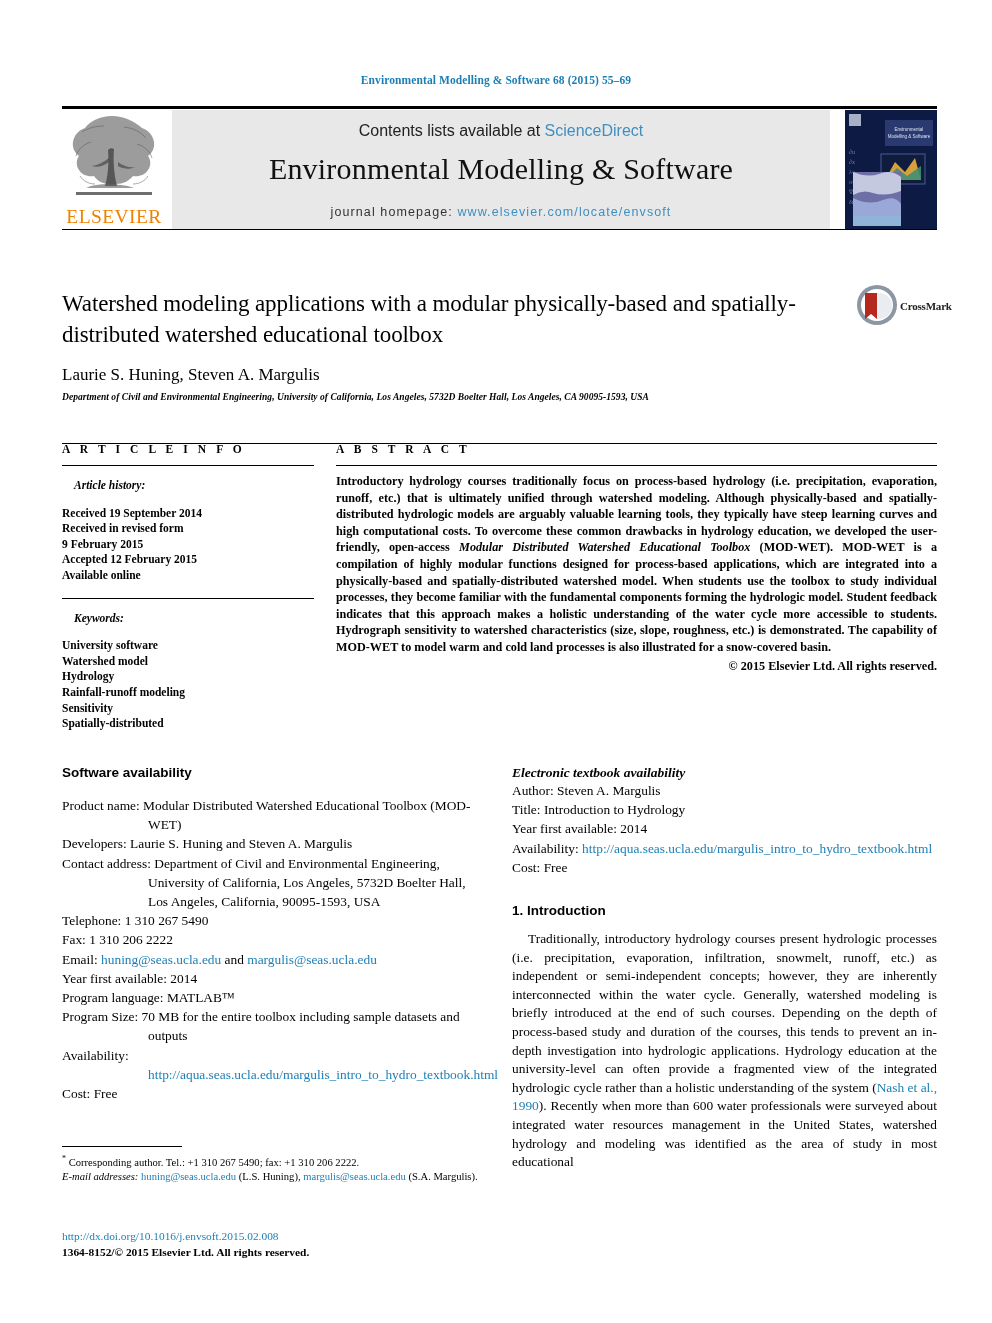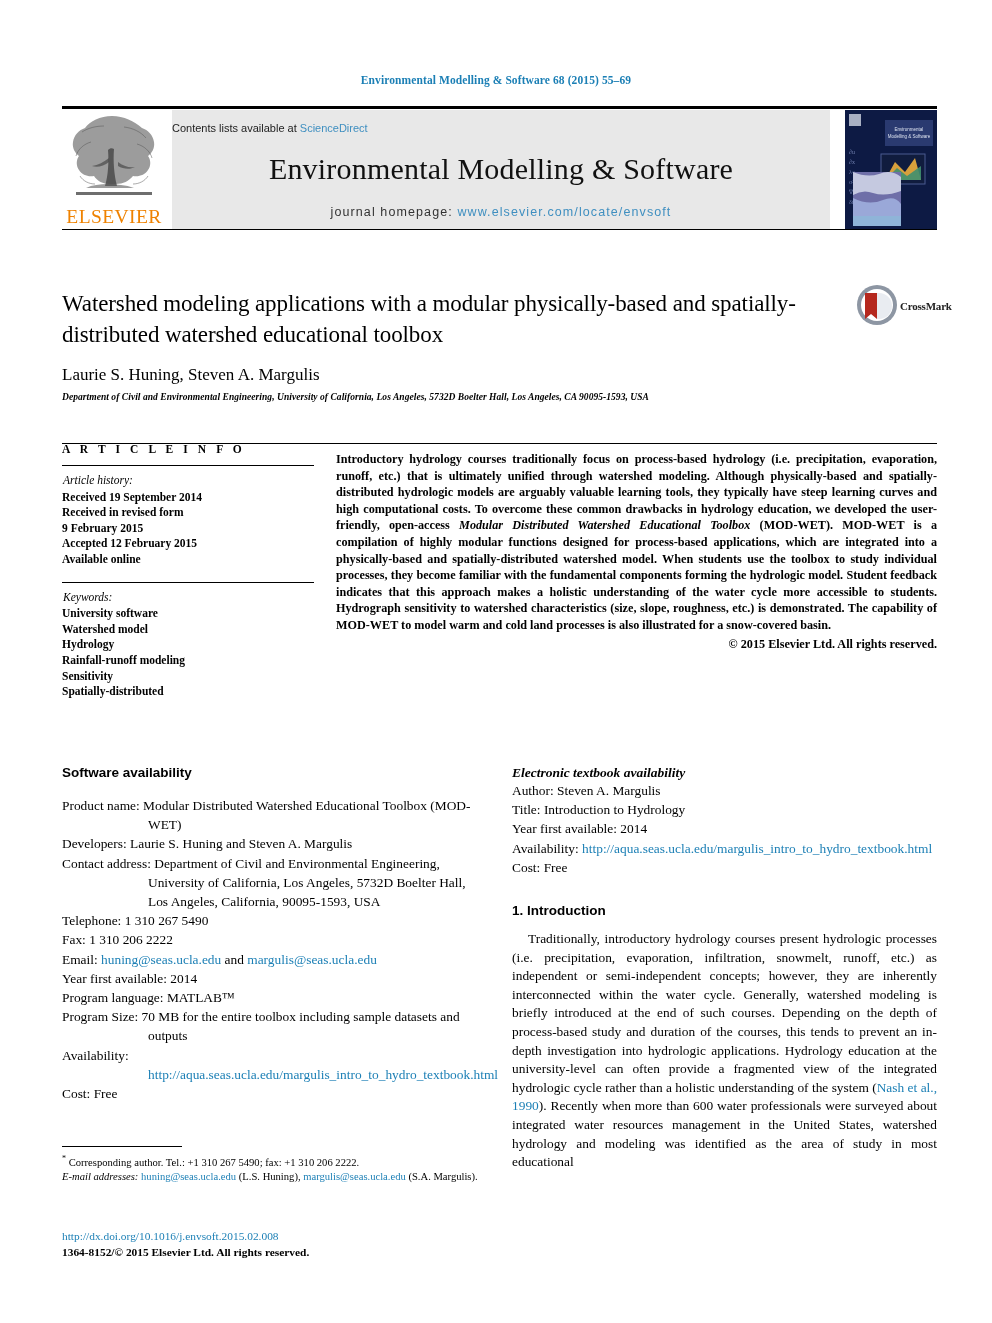--- a/index.html
+++ b/index.html
@@ -77,22 +77,23 @@
     top: 4px;
     width: 658px;
     height: 120px;
     background: #e8e8e8;
   }
   .contents-line {
     position: absolute;
     top: 12px;
     left: 0;
     width: 658px;
+    text-align: center;
     font-family: "Liberation Sans", sans-serif;
-    font-size: 11px;
+    font-size: 16px;
     color: #222;
   }
   .contents-line .sd-link { color: #3f8fc0; }
   .journal-title {
     position: absolute;
     top: 42px;
     left: 0;
     width: 658px;
     text-align: center;
     font-family: "Liberation Serif", serif;
@@ -212,23 +213,23 @@
     margin: 0 0 10px 0;
   }
   .hr-thin {
     border: none;
     border-top: 1px solid #000;
     margin: 0 0 7px 0;
   }
   .hr-thin.tall { margin-top: 14px; }
   .info-head {
     font-style: italic;
-    font-weight: normal;
+    font-weight: bold;
     font-size: 11.5px;
-    margin: 1px;
+    margin: 12px;
     line-height: 15.6px;
   }
   .info-list {
     margin: 0;
     padding: 0;
     list-style: none;
     font-size: 11.5px;
     line-height: 15.6px;
     font-weight: bold;
   }
@@ -457,20 +458,21 @@
         <li>University software</li>
         <li>Watershed model</li>
         <li>Hydrology</li>
         <li>Rainfall-runoff modeling</li>
         <li>Sensitivity</li>
         <li>Spatially-distributed</li>
       </ul>
     </div>
 
     <div class="col-abstract">
+      <p class="sec-label">A B S T R A C T</p>
       <hr class="hr-thin">
       <p class="abstract-body"><span>Introductory hydrology courses traditionally focus on process-based hydrology (i.e. precipitation, evaporation, runoff, etc.) that is ultimately unified through watershed modeling. Although physically-based and spatially-distributed hydrologic models are arguably valuable learning tools, they typically have steep learning curves and high computational costs. To overcome these common drawbacks in hydrology education, we developed the user-friendly, open-access </span><i>Modular Distributed Watershed Educational Toolbox</i><span> (MOD-WET). MOD-WET is a compilation of highly modular functions designed for process-based applications, which are integrated into a physically-based and spatially-distributed watershed model. When students use the toolbox to study individual processes, they become familiar with the fundamental components forming the hydrologic model. Student feedback indicates that this approach makes a holistic understanding of the water cycle more accessible to students. Hydrograph sensitivity to watershed characteristics (size, slope, roughness, etc.) is demonstrated. The capability of MOD-WET to model warm and cold land processes is also illustrated for a snow-covered basin.</span></p>
       <p class="copyright-line">© 2015 Elsevier Ltd. All rights reserved.</p>
     </div>
   </div>
 
   <div class="col-left">
     <p class="block-head">Software availability</p>
     <ul class="avail-list">
       <li><span>Product name:</span> <span>Modular Distributed Watershed Educational Toolbox (MOD-WET)</span></li>

